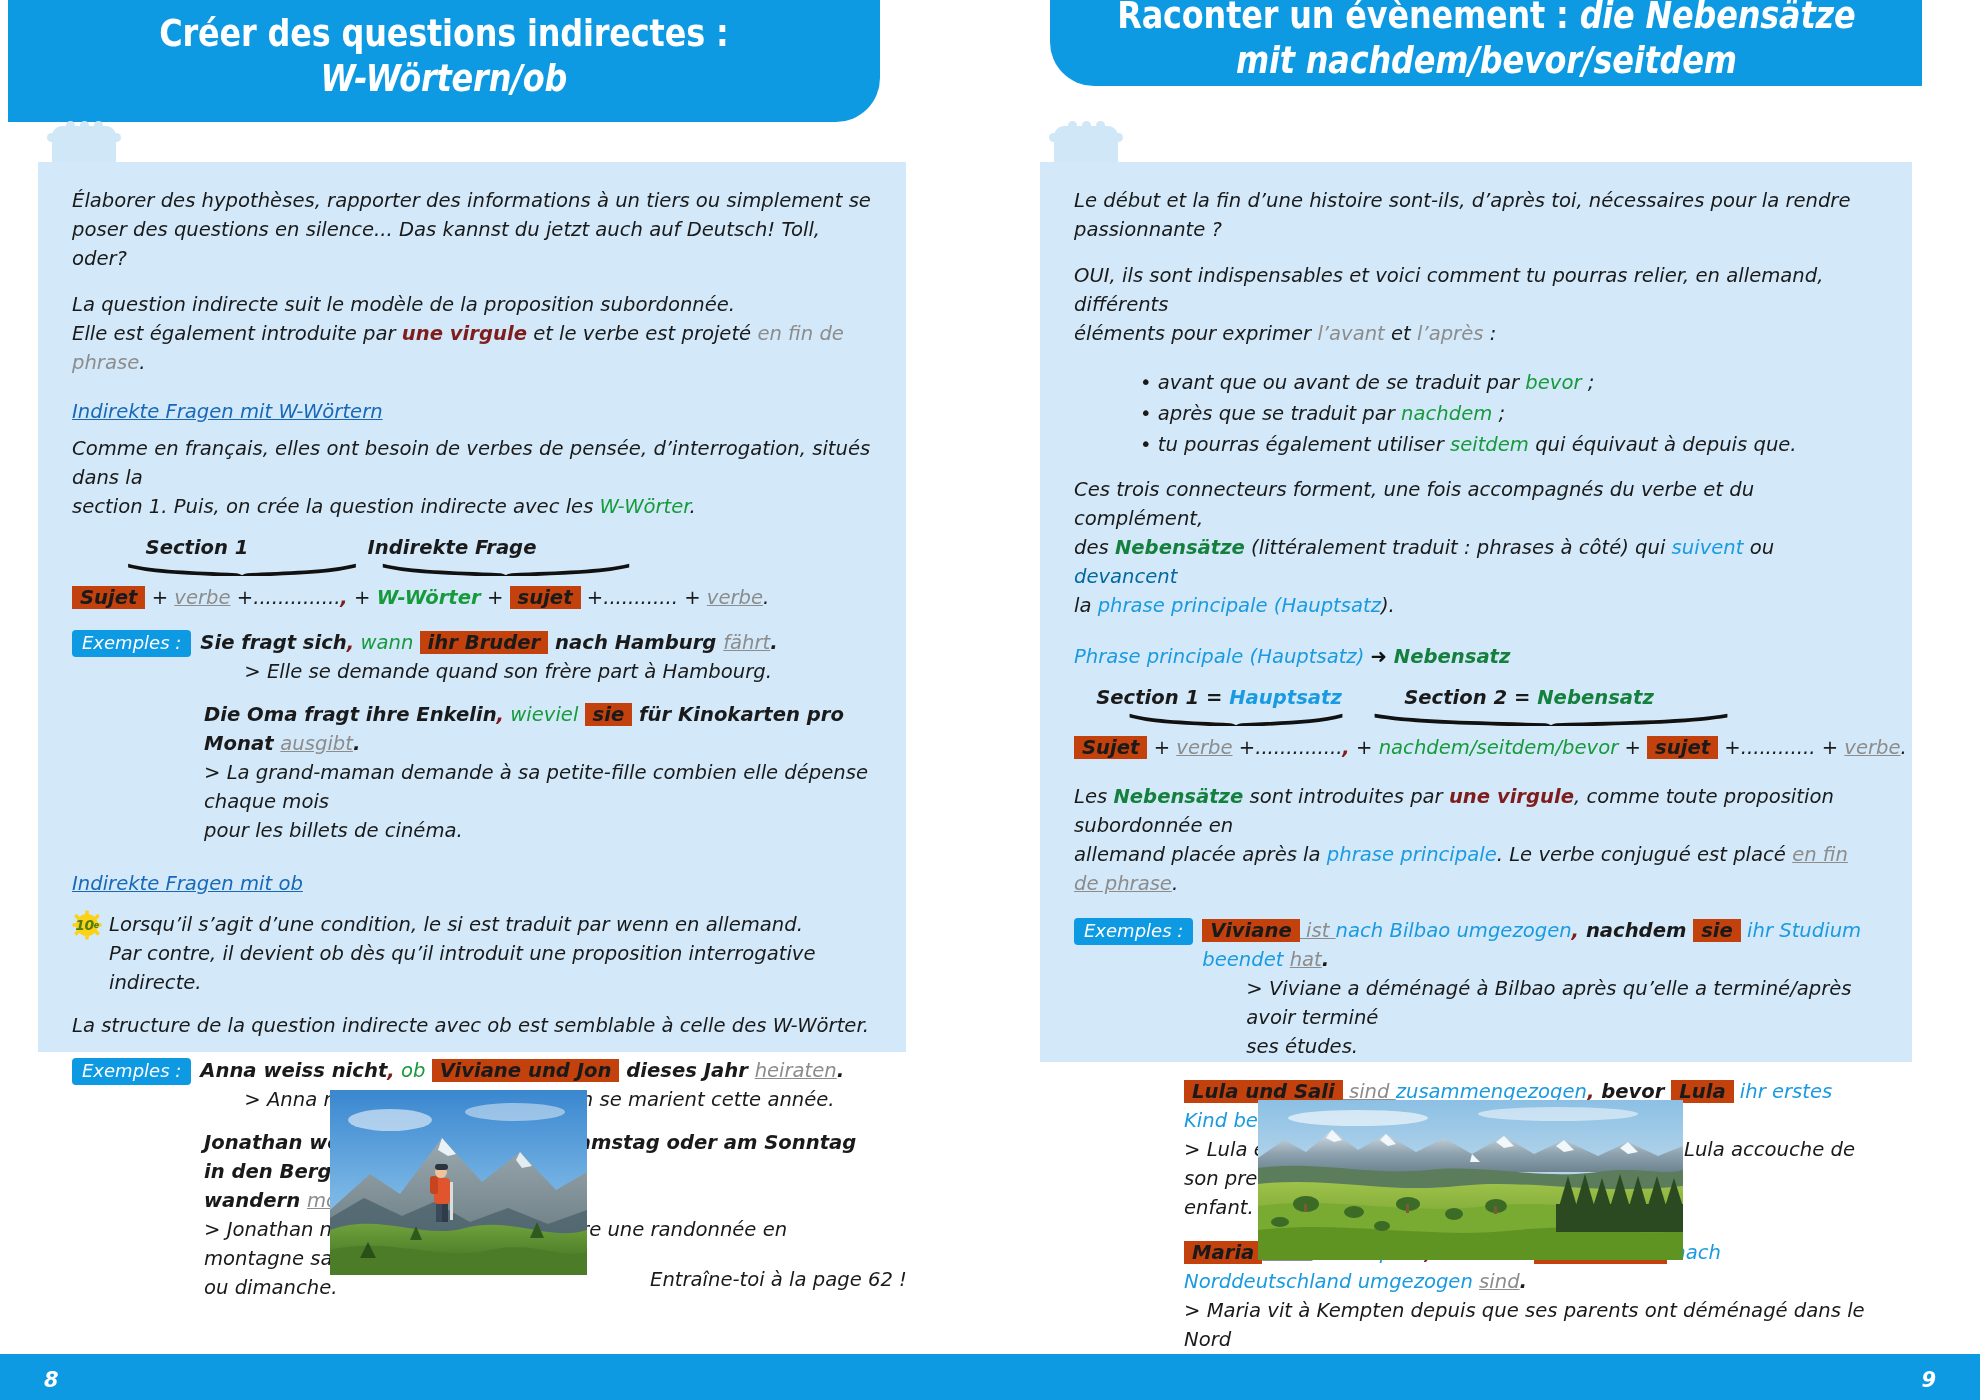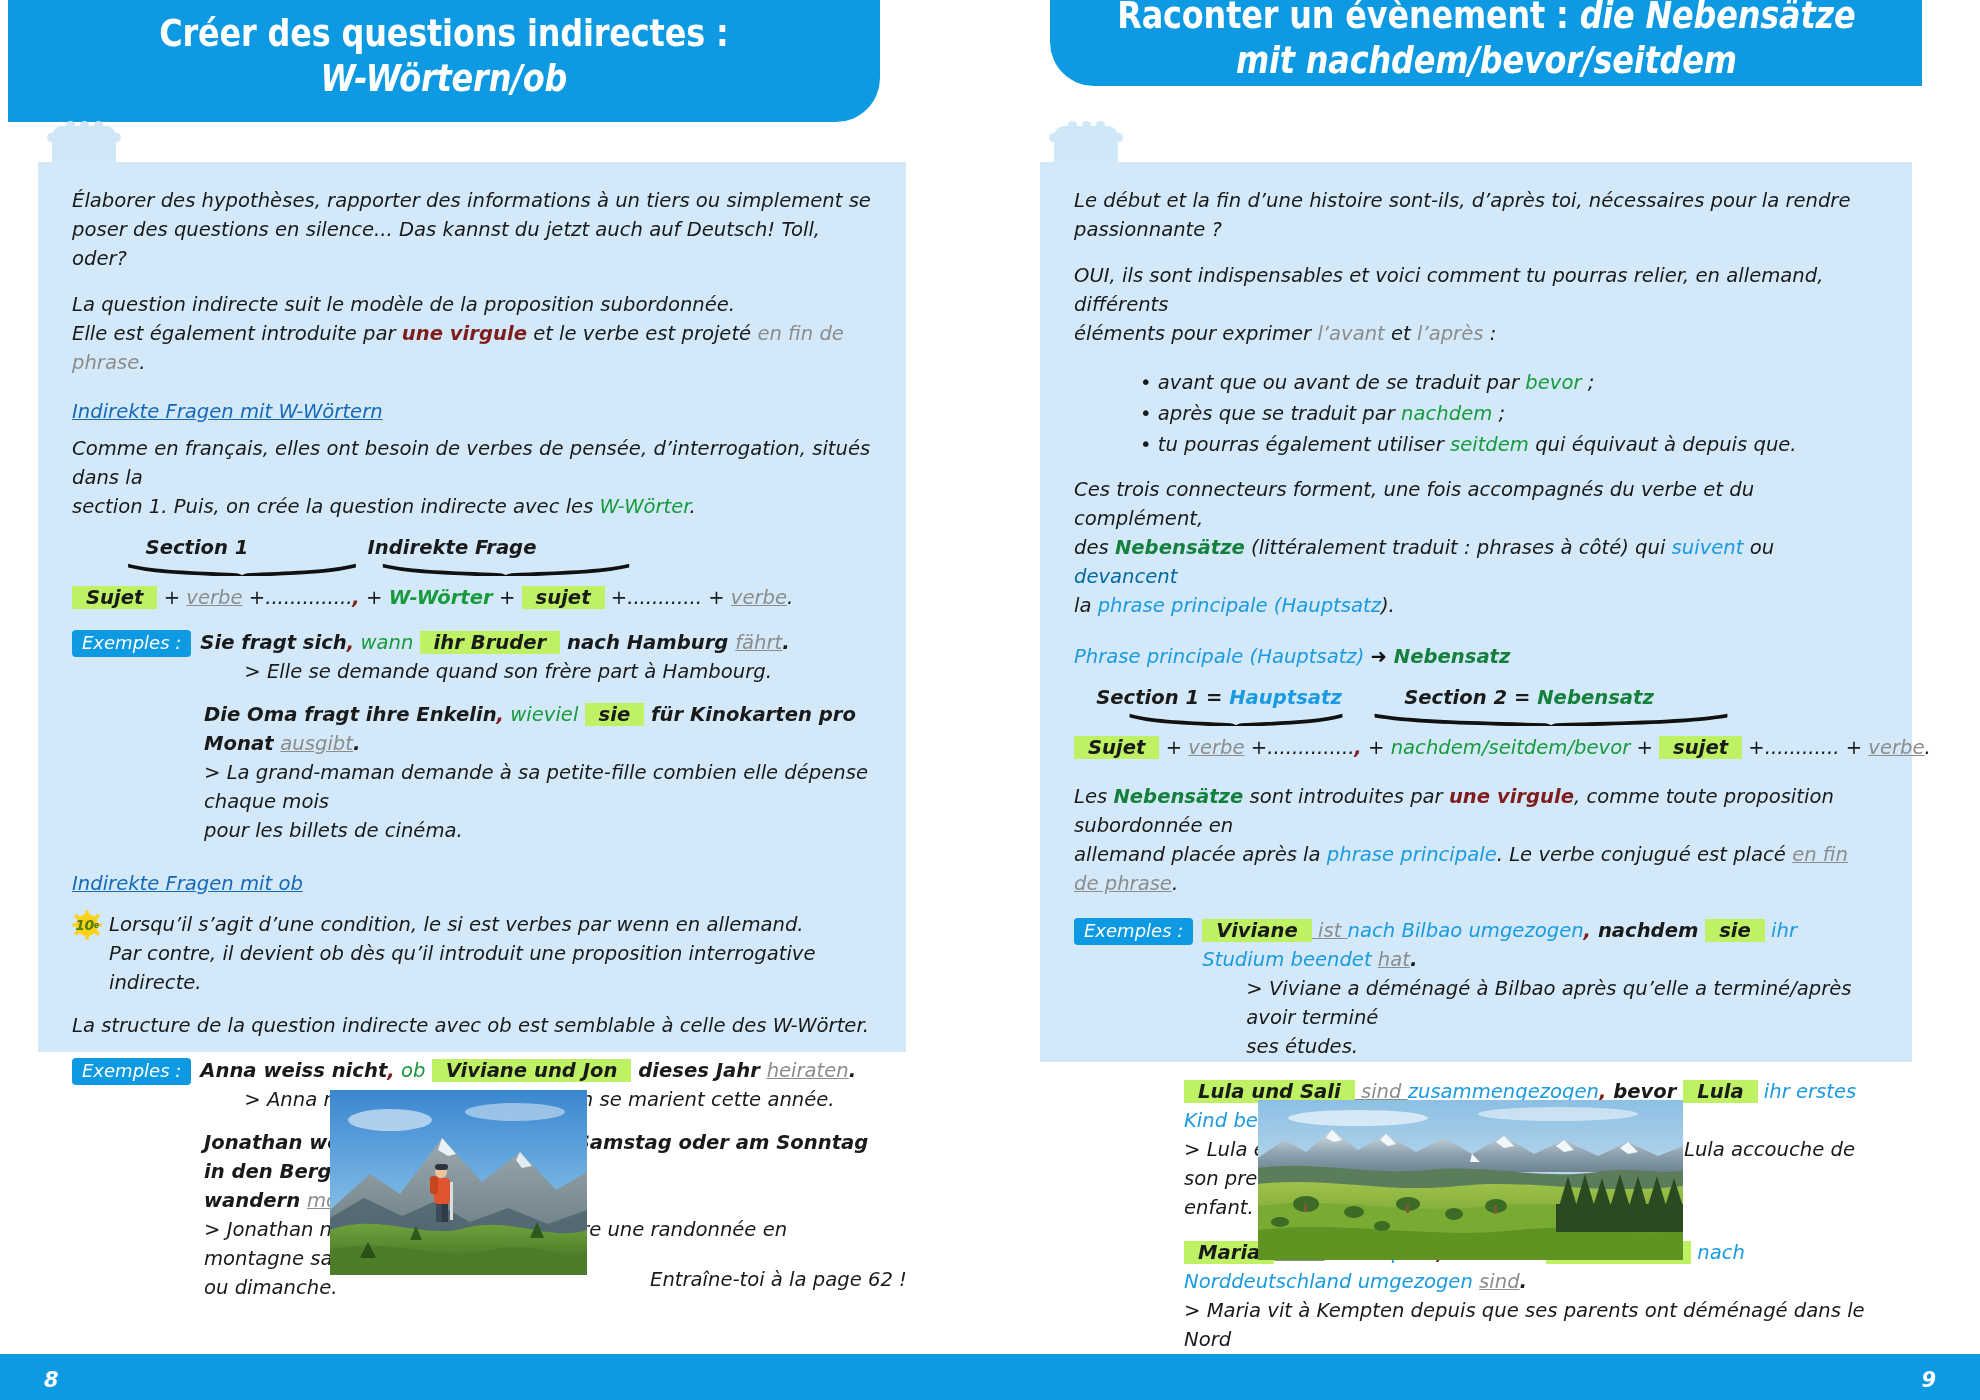--- a/index.html
+++ b/index.html
@@ -76,21 +76,21 @@
 
   
   .red{color:#7f1d1d;font-weight:700;}
   .green{color:#179a3c;}
   .green-b{color:#179a3c;font-weight:700;}
   .grey{color:#8c8c8c;}
   .grey-u{color:#8c8c8c;text-decoration:underline;}
   .blue{color:#1a9ae0;}
   .orange{color:#15803d;font-weight:bold;}
   .purple{color:#0369a1;}
-  .hl{background:#bef264;font-weight:700;padding:0 14px;}
+  .hl{background:#c2410c;font-weight:700;padding:0 8px;}
 
   .subhead{
     color:#1769b8;text-decoration:underline;font-style:italic;
     font-size:19.6px;display:inline-block;margin:0 0 2px 0;font-weight:400;
   }
   .sec-head-wrap{margin:14px 0 6px 0;}
 
   
   .formula-block{margin:12px 0 6px 0;position:relative;}
   .sec-labels{display:flex;font-weight:700;font-size:19.6px;}
@@ -243,21 +243,21 @@
               <rect x="23.2" y="4.2" width="3.6" height="5" rx="0.8" transform="rotate(45 25 6.7)"></rect>
             </g>
           </g>
         </svg>
         <i>
             <span>10</span>
             <sup>e</sup>
           </i>
       </span>
       <div class="note-body">
-        <div>Lorsqu’il s’agit d’une condition, le si est verbes par wenn en allemand.</div>
+        <div>Lorsqu’il s’agit d’une condition, le si est traduit par wenn en allemand.</div>
         <div>Par contre, il devient ob dès qu’il introduit une proposition interrogative indirecte.</div>
       </div>
     </div>
 
     <p style="margin-bottom:16px">La structure de la question indirecte avec ob est semblable à celle des W-Wörter.</p>
 
     <div class="ex-row">
       <div class="ex-tag">Exemples :</div>
       <div class="ex-body">
         <div>

